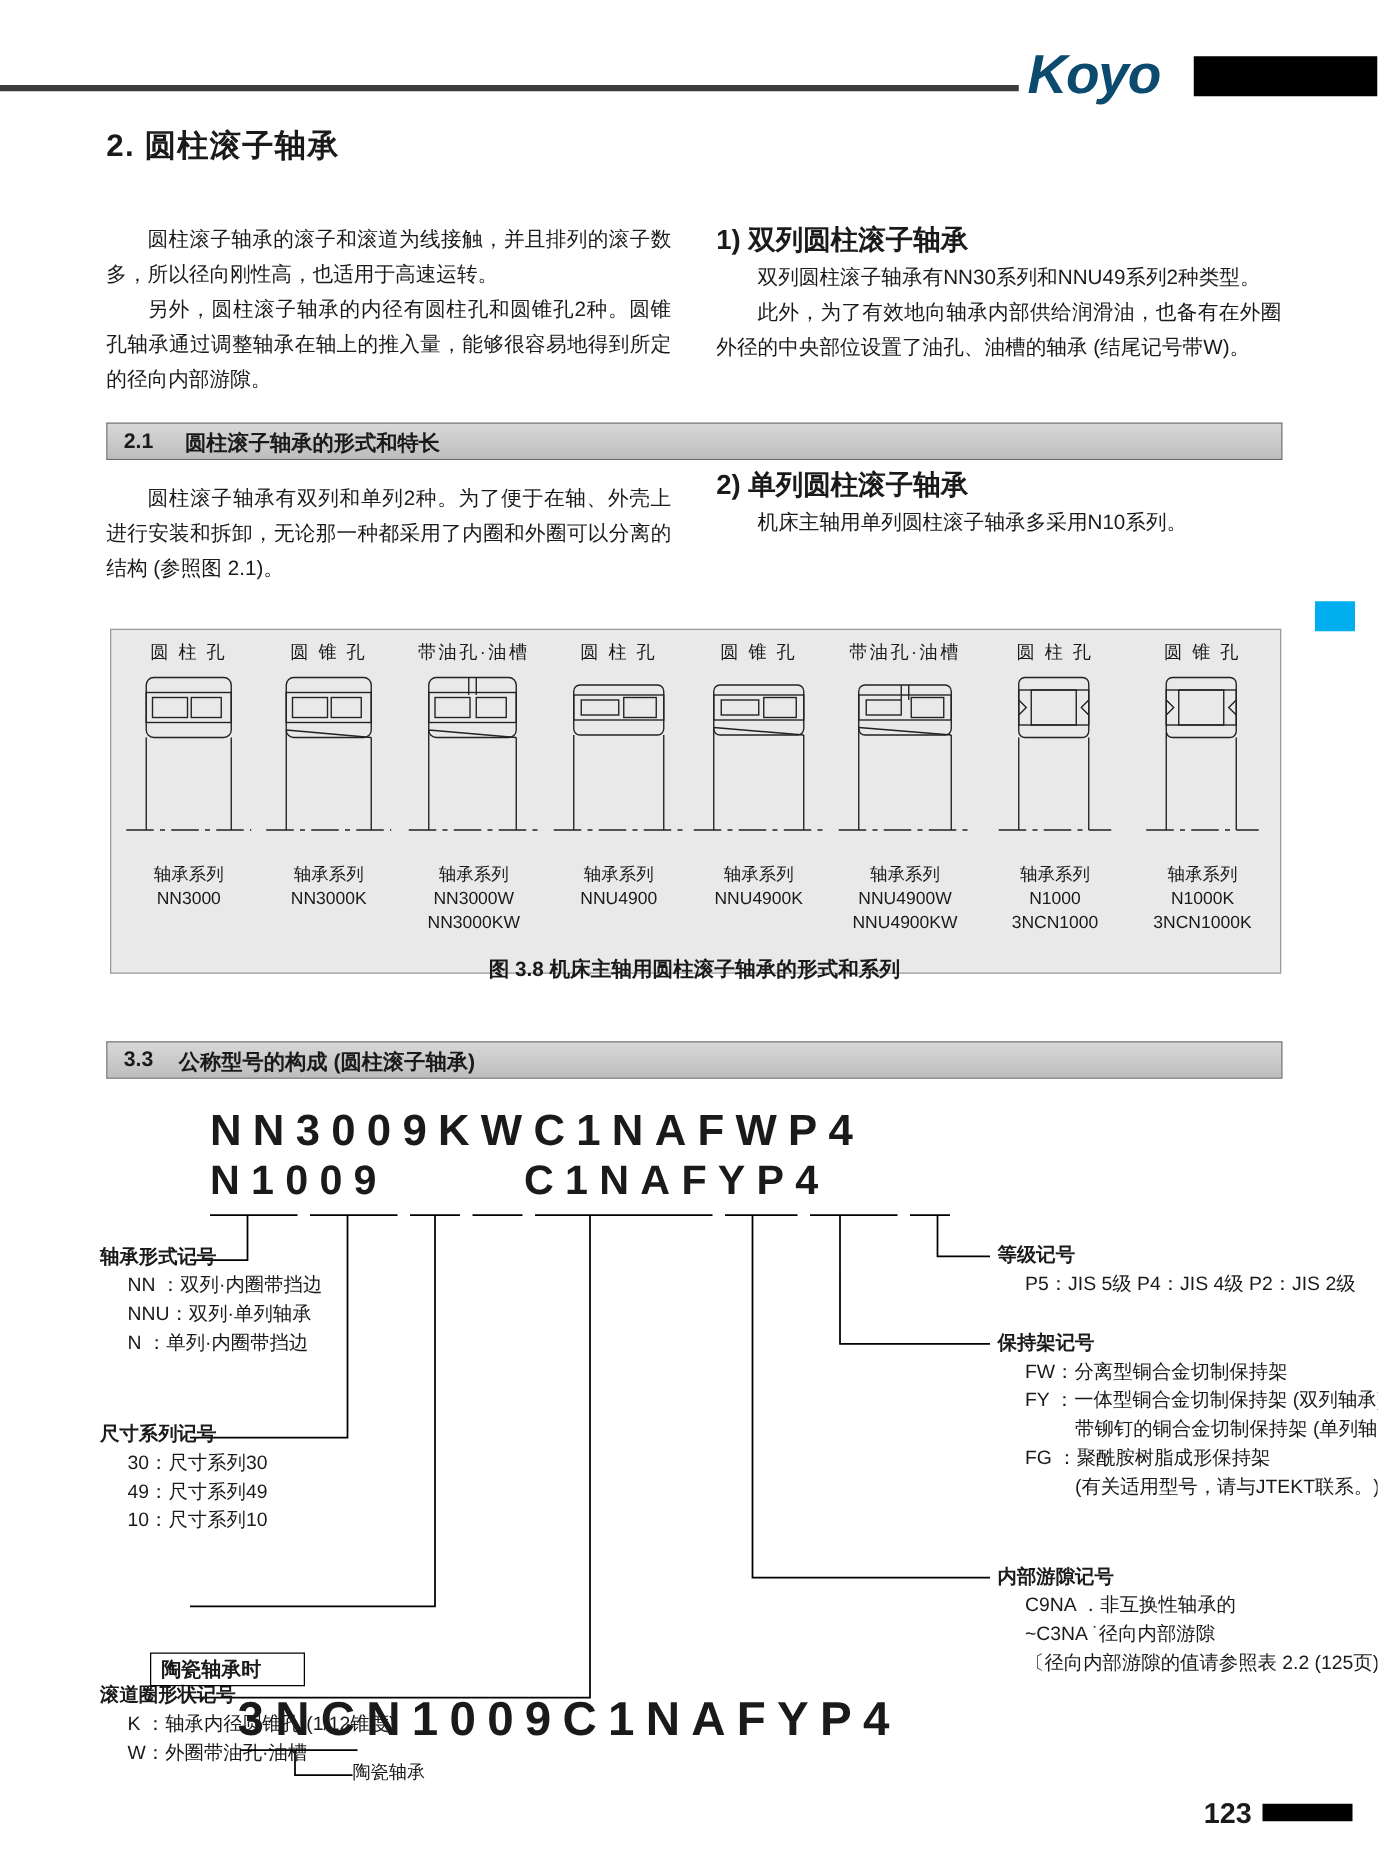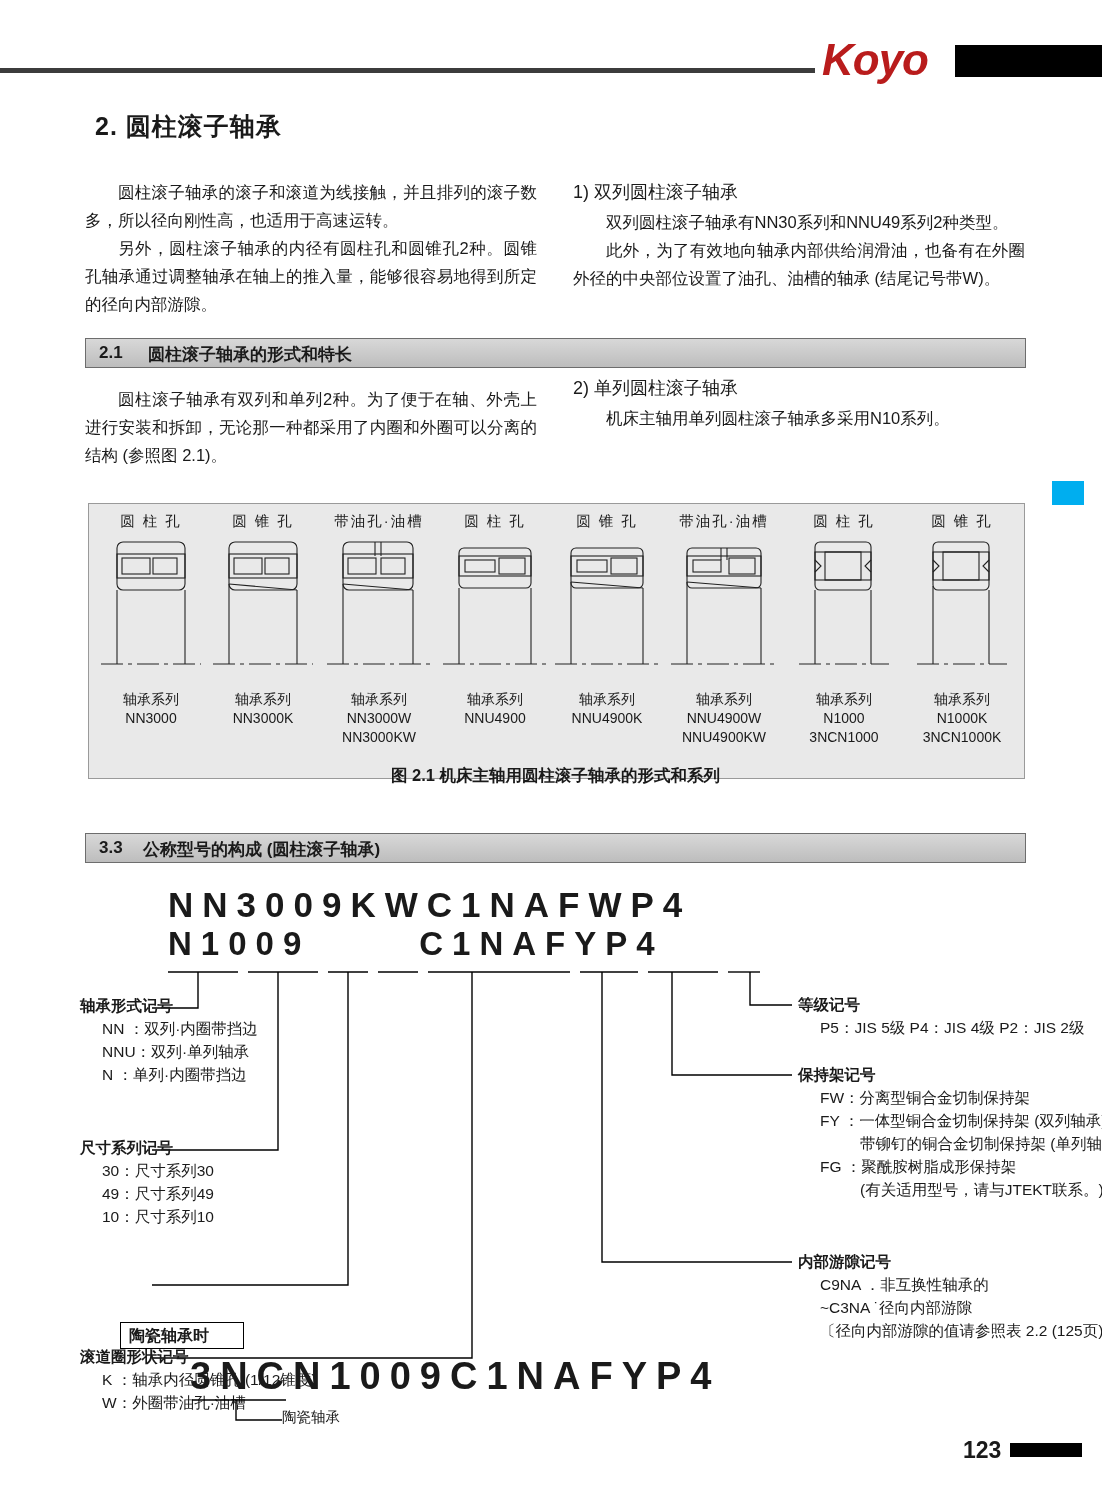--- a/index.html
+++ b/index.html
@@ -4,31 +4,31 @@
 <style>
   html,body{margin:0;padding:0;background:#fff;}
   body{
     width:1102px;height:1496px;position:relative;overflow:hidden;
     font-family:"Liberation Sans","DejaVu Sans",sans-serif;
     color:#1a1a1a;
   }
   
   .hdr-rule{position:absolute;left:0;top:68px;width:815px;height:5px;background:#3c3c3c;}
   .koyo{position:absolute;left:822px;top:38px;font-size:44px;font-weight:bold;font-style:italic;
-        color:#b91c1c;letter-spacing:-1px;line-height:1;font-family:"Liberation Sans",sans-serif;}
+        color:#0c4a6e;letter-spacing:-1px;line-height:1;font-family:"Liberation Sans",sans-serif;}
   .hdr-blk{position:absolute;left:955px;top:45px;width:147px;height:32px;background:#000;}
   .side-tab{position:absolute;left:1052px;top:481px;width:32px;height:24px;background:#00aeef;}
 
   
-  h1.sec{position:absolute;left:85px;top:100px;margin:10px;font-size:25px;font-weight:bold;letter-spacing:1px;}
+  h1.sec{position:absolute;left:85px;top:100px;margin:0;font-size:25px;font-weight:bold;letter-spacing:1px;}
   .col{position:absolute;font-size:16.5px;line-height:28px;text-align:justify;}
   .colL{left:85px;width:452px;}
   .colR{left:573px;width:452px;}
   .indent{text-indent:2em;margin:0;}
-  .subhdnum{font-weight:normal;font-size:18px;margin:0 0 2px 0;}
+  .subhdnum{font-weight:bold;font-size:22px;margin:0 0 2px 0;}
 
   .bar{position:absolute;left:85px;width:941px;height:30px;
        background:linear-gradient(to bottom,#d8d8d8,#bdbdbd);
        border:1px solid #6d6d6d;box-sizing:border-box;}
   .bar span{position:absolute;top:4px;font-size:17px;font-weight:bold;}
   .bar .n{left:13px;}
   .bar .t{left:62px;}
   .bar2 .t{left:57px;}
 
   
@@ -258,21 +258,21 @@
       </g>
     </svg>
     <div class="bs">
       <div>轴承系列</div>
       <div>N1000K</div>
       <div>3NCN1000K</div>
     </div>
   </div>
 </div>
 
-<div class="figcap">图 2.1   机床主轴用圆柱滚子轴承的形式和系列</div>
+<div class="figcap">图 3.8   机床主轴用圆柱滚子轴承的形式和系列</div>
 
 <div class="bar bar2" style="top:833px;">
   <span class="n">3.3</span>
   <span class="t">公称型号的构成 (圆柱滚子轴承)</span>
 </div>
 
 <div class="desig">
   <div class="code1">NN3009KWC1NAFWP4</div>
   <div class="code2">N1009      C1NAFYP4</div>
 

